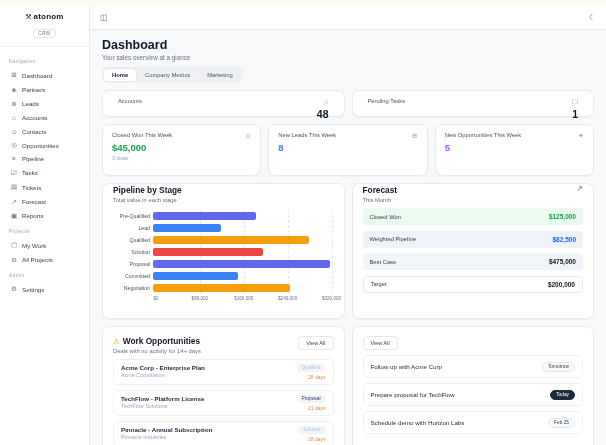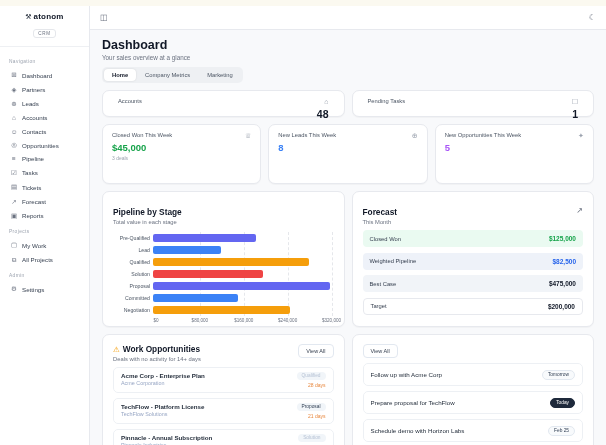--- a/index.html
+++ b/index.html
@@ -36,26 +36,26 @@
 
   .row { display:flex; gap:7px; margin-top:7px; }
   .card { background:#ffffff; border:1px solid #e7e9ee; border-radius:7px; box-shadow:0 1px 1px rgba(16,24,40,.03); }
 
   .stat-card { flex:1; height:27px; padding:7px 15px;text-align:right; }
   .stat-top { display:flex; justify-content:space-between; align-items:flex-start; }
   .stat-lb { font-size:5.8px; color:#4b5563; }
   .stat-ic { font-size:7px; color:#9ca3af; line-height:1; }
   .stat-val { font-size:10.5px; font-weight:bold; color:#111827; margin-top:3px; }
 
-  .week-card { flex:1; height:60px; padding:7px 9px; }
+  .week-card { flex:1; height:52px; padding:7px 9px; }
   .week-val { font-size:9.5px; font-weight:bold; margin-top:3px; }
   .week-sub { font-size:5px; color:#9ca3af; margin-top:2px; }
 
   .mid-row { height:136px; }
-  .mid-card { flex:1; padding:15px 10px; overflow:hidden; }
+  .mid-card { flex:1; padding:1px 10px; overflow:hidden; }
   .card-title { font-size:8.3px; font-weight:bold; color:#111827; }
   .card-sub { font-size:5.8px; color:#6b7280; margin-top:1.5px; }
   .card-head { display:flex; justify-content:space-between; align-items:flex-start; }
 
   
   .chart { position:relative; margin-top:7px; }
   .gridlayer { position:absolute; left:43px; right:2px; top:0; bottom:11px; }
   .gline { position:absolute; top:0; bottom:0; border-left:1px dashed #e5e7eb; }
   .crow { display:flex; align-items:center; height:12px; position:relative; }
   .clab { width:40px; font-size:5.2px; color:#4b5563; text-align:right; padding-right:3px; flex-shrink:0; }

